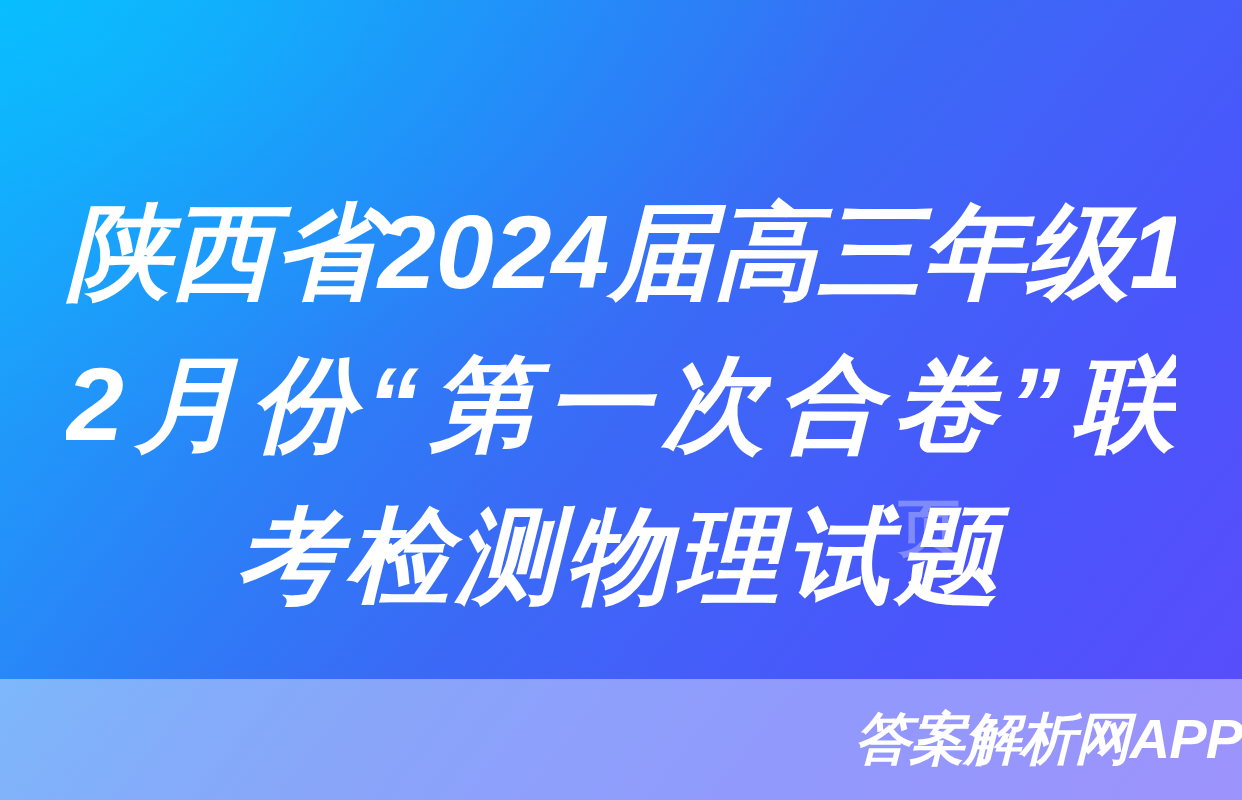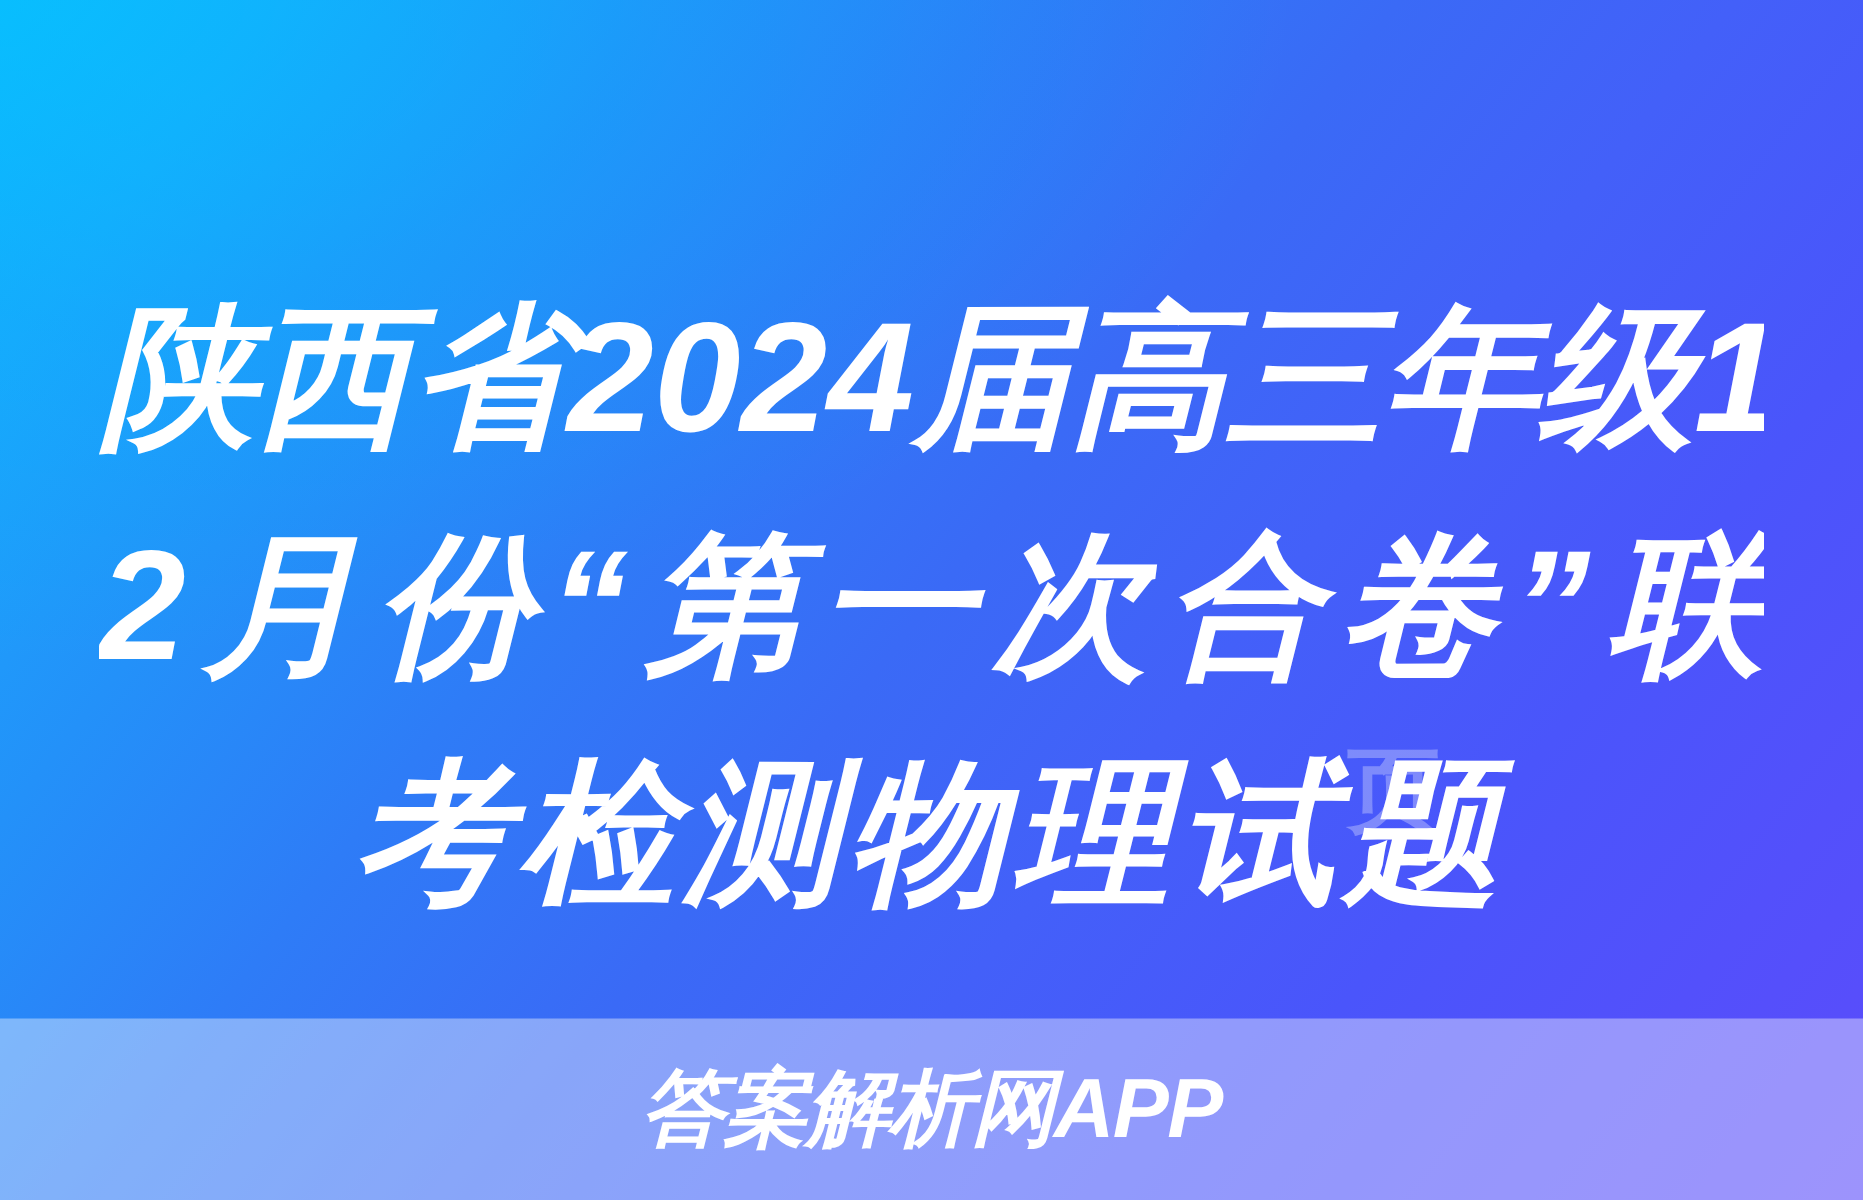--- a/index.html
+++ b/index.html
@@ -110,21 +110,21 @@
     user-select: none;
     pointer-events: none;
   }
 
   
   .brand {
     position: absolute;
     left: 0;
     right: 0;
     top: 706px;
-    text-align: center;
+    text-align: right;
     color: #ffffff;
     font-size: 56px;
     line-height: 66px;
     font-weight: 700;
     font-style: italic;
     letter-spacing: -1px;
     white-space: nowrap;
     user-select: none;
   }
 </style>

